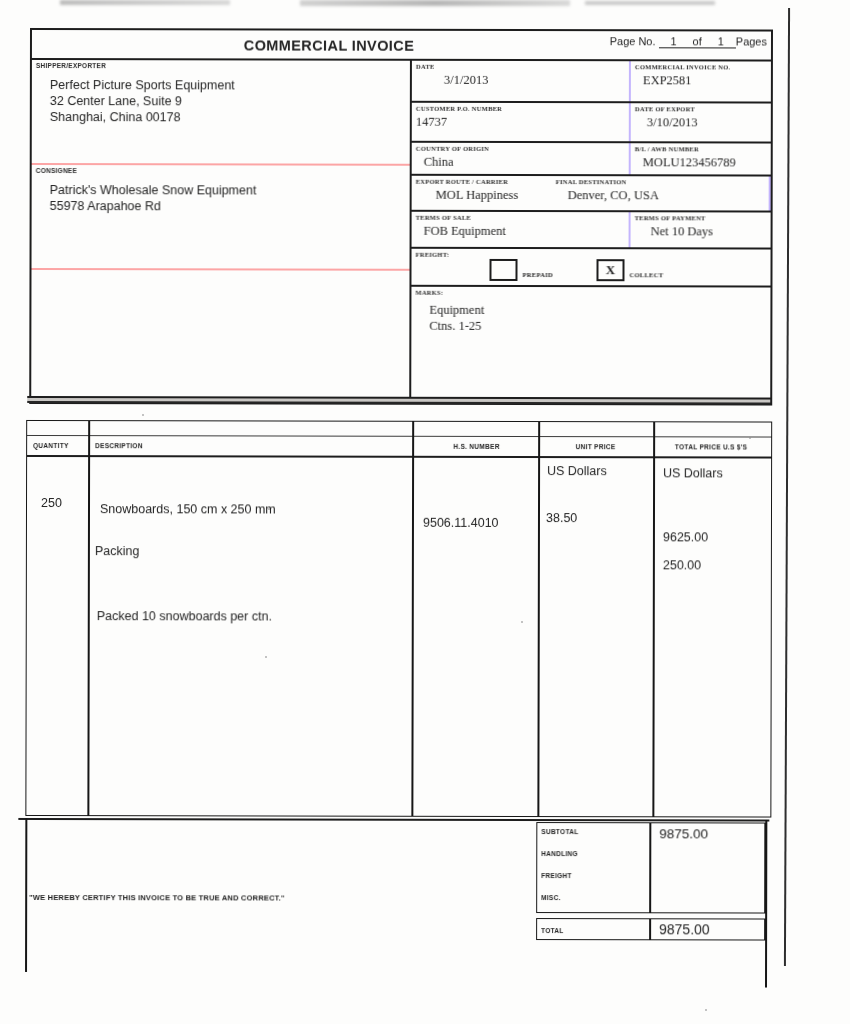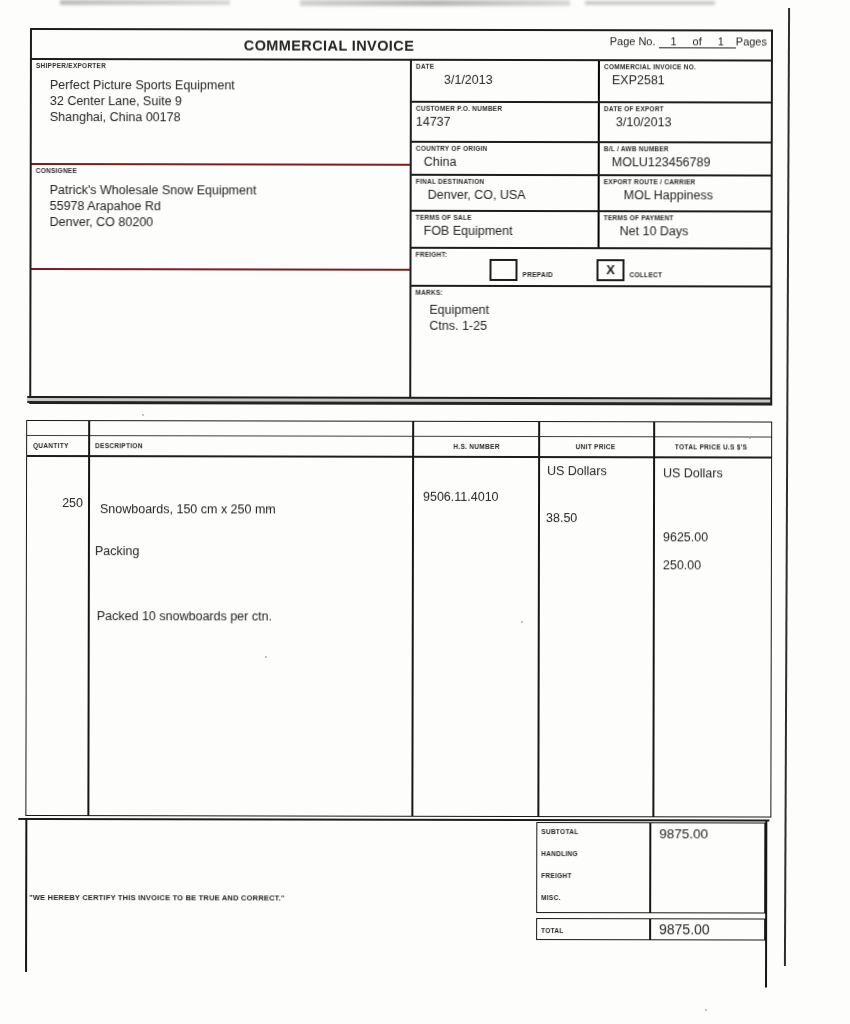--- a/index.html
+++ b/index.html
@@ -14,27 +14,27 @@
   .topbox { position:absolute; left:30px; top:28px; width:739px; height:372px; border:2px solid #1d1d1d; background:#fdfdfc; }
   .title-row { position:relative; height:28px; border-bottom:2px solid #1d1d1d; }
   .doc-title { position:absolute; left:0; right:145px; top:7px; text-align:center; font-size:14.5px; font-weight:bold; letter-spacing:0.4px; }
   .pageno { position:absolute; right:4px; top:4px; font-size:11px; white-space:nowrap; }
   .pageno .pgnum { display:inline-block; width:30px; text-align:center; border-bottom:1.5px solid #222; }
   .pageno .pgof { display:inline-block; border-bottom:1.5px solid #222; padding:0 4px; }
 
   .top-body { display:flex; height:340px; }
   .left-col { width:378px; border-right:2px solid #1d1d1d; display:flex; flex-direction:column; }
   .party { position:relative; padding:2px 4px; }
-  .party-1, .party-2 { height:99px; border-bottom:2px solid #7f1d1d; }
+  .party-1, .party-2 { height:99px; border-bottom:2px solid #fca5a5; }
   .party-3 { flex:1; }
   .right-col { flex:1; display:flex; flex-direction:column; }
   .frow { display:flex; border-bottom:2px solid #1d1d1d; }
   .fcell { position:relative; padding:2px 4px; box-sizing:border-box; }
-  .fcell.l { width:188px; border-right:2px solid #000000; }
-  .fcell.r { flex:1; }
+  .fcell.l { width:219px; border-right:2px solid #c4b5fd;font-family:Liberation Serif, serif; }
+  .fcell.r { flex:1;font-family:Liberation Serif, serif; }
   .h40{height:40px} .h38{height:38px} .h31{height:31px} .h34{height:34px} .h35{height:35px} .h36{height:36px}
   .frow.last { flex:1; border-bottom:none; }
 
   .flabel { font-size:6.5px; font-weight:bold; letter-spacing:0.25px; color:#2c2c2c; white-space:nowrap; }
   .fvalue { font-size:12.5px; margin-top:3px; }
   .ind8{padding-left:8px} .ind12{padding-left:12px} .ind16{padding-left:16px} .ind20{padding-left:20px} .ind28{padding-left:28px}
   .addr { font-size:12.5px; line-height:16px; padding:8px 0 0 14px; }
 
   .chkgroup { position:absolute; top:10px; display:flex; align-items:center; }
   .chkbox { width:24px; height:18px; border:2px solid #1d1d1d; text-align:center; font-size:13px; font-weight:bold; line-height:17px; background:#fdfdfc; }
@@ -99,21 +99,20 @@
               <div>Perfect Picture Sports Equipment</div>
               <div>32 Center Lane, Suite 9</div>
               <div>Shanghai, China 00178</div>
             </div>
           </div>
           <div class="party party-2">
             <div class="flabel">CONSIGNEE</div>
             <div class="addr">
               <div>Patrick's Wholesale Snow Equipment</div>
               <div>55978 Arapahoe Rd</div>
-              <div>Denver, CO 80200</div>
             </div>
           </div>
         </div>
 
         <div class="right-col">
           <div class="frow h40">
             <div class="fcell l">
               <div class="flabel">DATE</div>
               <div class="fvalue ind28">3/1/2013</div>
             </div>
@@ -136,27 +135,27 @@
             <div class="fcell l">
               <div class="flabel">COUNTRY OF ORIGIN</div>
               <div class="fvalue ind8">China</div>
             </div>
             <div class="fcell r">
               <div class="flabel">B/L / AWB NUMBER</div>
               <div class="fvalue ind8">MOLU123456789</div>
             </div>
           </div>
           <div class="frow h34">
+            <div class="fcell r">
+              <div class="flabel">EXPORT ROUTE / CARRIER</div>
+              <div class="fvalue ind20">MOL Happiness</div>
+            </div>
             <div class="fcell l">
               <div class="flabel">FINAL DESTINATION</div>
               <div class="fvalue ind12">Denver, CO, USA</div>
-            </div>
-            <div class="fcell r">
-              <div class="flabel">EXPORT ROUTE / CARRIER</div>
-              <div class="fvalue ind20">MOL Happiness</div>
             </div>
           </div>
           <div class="frow h35">
             <div class="fcell l">
               <div class="flabel">TERMS OF SALE</div>
               <div class="fvalue ind8">FOB Equipment</div>
             </div>
             <div class="fcell r">
               <div class="flabel">TERMS OF PAYMENT</div>
               <div class="fvalue ind16">Net 10 Days</div>
@@ -201,23 +200,23 @@
       </div>
 
       <div class="vline" style="left:61px"></div>
       <div class="vline" style="left:385px"></div>
       <div class="vline" style="left:511px"></div>
       <div class="vline" style="left:626px"></div>
 
       <div class="cellval" style="left:520px; top:42px">US Dollars</div>
       <div class="cellval" style="left:636px; top:44px">US Dollars</div>
 
-      <div class="cellval" style="left:14px; top:75px; width:42px; text-align:right">250</div>
+      <div class="cellval" style="left:14px; top:75px; width:42px; ">250</div>
       <div class="cellval" style="left:73px; top:81px">Snowboards, 150 cm x 250 mm</div>
-      <div class="cellval" style="left:396px; top:68px">9506.11.4010</div>
+      <div class="cellval" style="left:396px; top:94px">9506.11.4010</div>
       <div class="cellval" style="left:519px; top:89px">38.50</div>
       <div class="cellval" style="left:636px; top:108px">9625.00</div>
 
       <div class="cellval" style="left:68px; top:123px">Packing</div>
       <div class="cellval" style="left:636px; top:136px">250.00</div>
 
       <div class="cellval" style="left:70px; top:188px">Packed 10 snowboards per ctn.</div>
     </div>
 
     <div class="sec-rule"></div>

